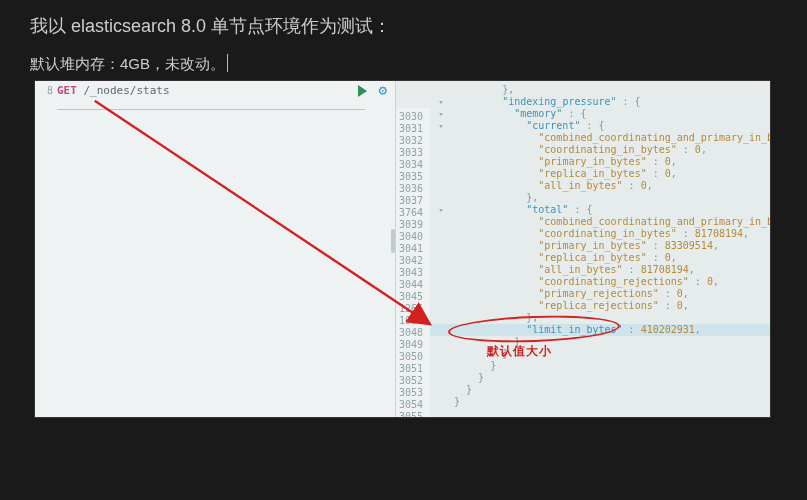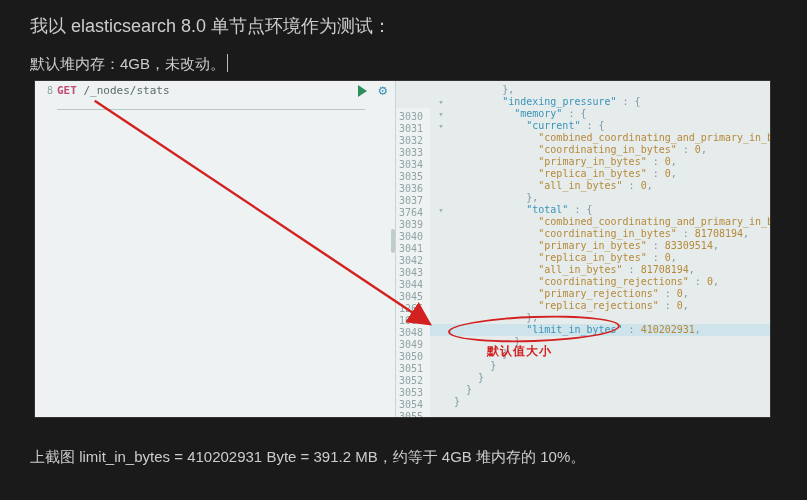--- a/index.html
+++ b/index.html
@@ -227,14 +227,13 @@
       <defs>
         <marker id="ah" markerWidth="12" markerHeight="12" refX="9" refY="5" orient="auto">
           <path d="M0,0 L10,5 L0,10 Z" fill="#d32020"></path>
         </marker>
       </defs>
       <line x1="62" y1="14" x2="410" y2="246" stroke="#d32020" stroke-width="2.5" marker-end="url(#ah)"></line>
     </svg>
 
   </div>
 
-  <p class="caption">上截图 limit_in_bytes = 410202931 Byte = 391.2 MB，约等于 4GB 堆内存的 10%。</p>
 </div>
 
 </body></html>

